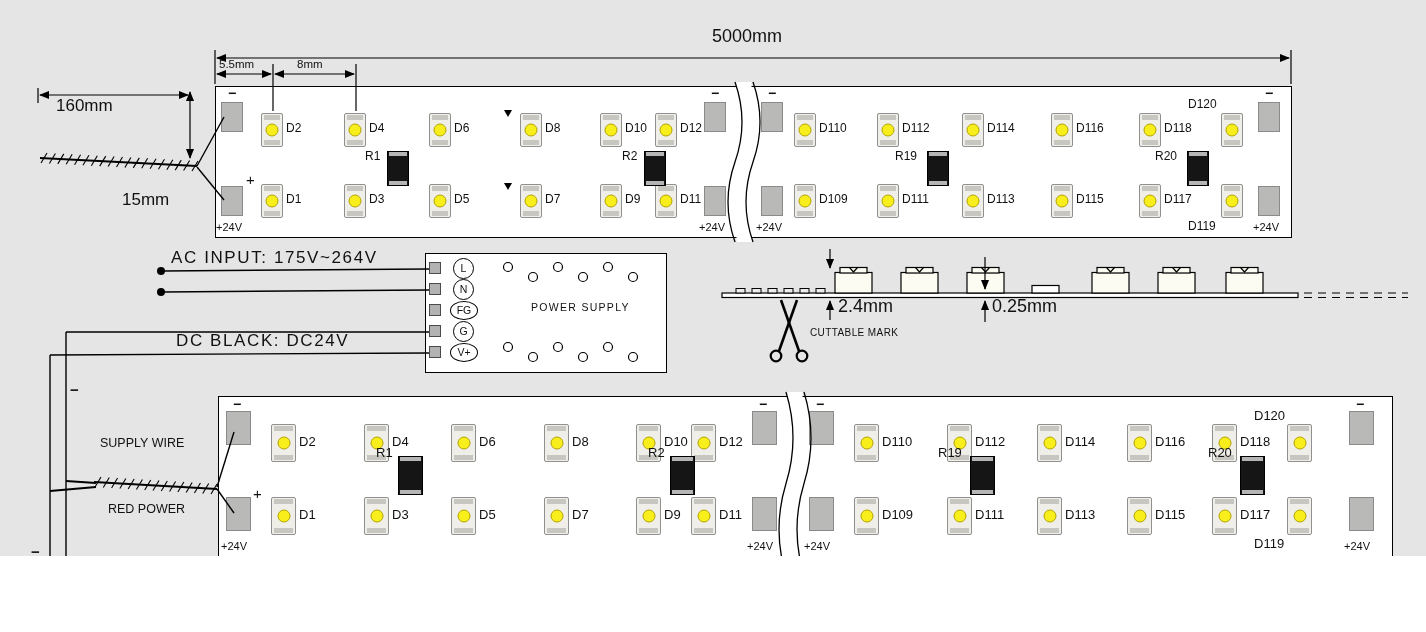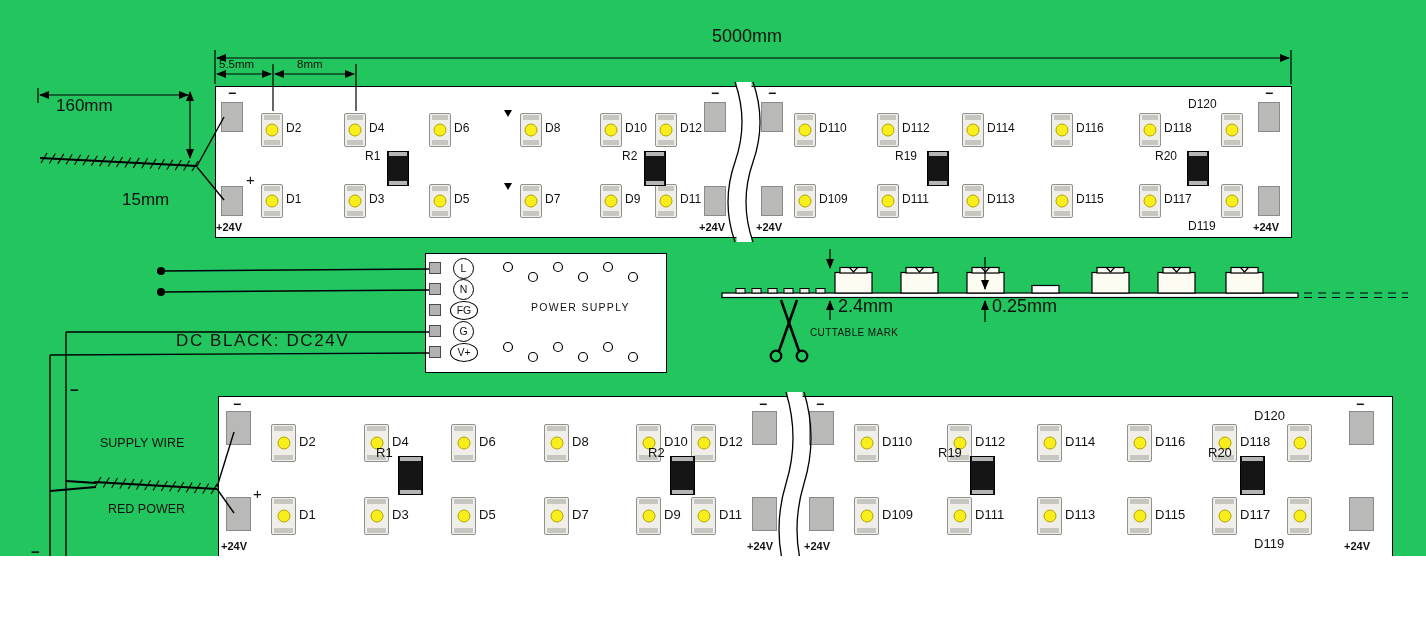--- a/index.html
+++ b/index.html
@@ -1,31 +1,31 @@
 <!DOCTYPE html>
 <html style="--led-chip: #f8ee1c; --led-body: #f0eee9; --pad: #b9b9b7; --resistor-body: #151515;"><head>
 <meta charset="utf-8">
 <style>
   *{margin:0;padding:0;box-sizing:border-box}
   html,body{background:#fff}
   body{font-family:"Liberation Sans","DejaVu Sans",sans-serif;color:#111}
-  #stage{position:relative;width:1426px;height:556px;background:#22c55e;overflow:hidden}
+  #stage{position:relative;width:1426px;height:556px;background:#e5e5e5;overflow:hidden}
   #lines{position:absolute;left:0;top:0;z-index:5;pointer-events:none}
   .lbl{position:absolute;white-space:nowrap;line-height:1.1;z-index:2;color:#111}
   .strip-box{position:absolute;border:1.7px solid #000;background:#fff;z-index:1}
   .pad{position:absolute;background:var(--pad,#b9b9b7);border:1px solid #8a8a8a;z-index:2}
   .led{position:absolute;background:var(--led-body,#f0eee9);border:1.2px solid #909090;border-radius:2px;z-index:2}
   .led::before,.led::after{content:"";position:absolute;left:2px;right:2px;height:5px;background:#c8c6c1}
   .led::before{top:1px}.led::after{bottom:1px}
   .chip{position:absolute;left:50%;top:50%;transform:translate(-50%,-50%);width:13px;height:13px;border-radius:50%;
         background:var(--led-chip,#f8ee1c);border:1px solid #b3a400;z-index:3}
   .res{position:absolute;background:var(--resistor-body,#151515);border:1px solid #000;z-index:2}
   .res::before,.res::after{content:"";position:absolute;left:1px;right:1px;height:4px;background:#b5b5b5}
   .res::before{top:0}.res::after{bottom:0}
-  .v24{font-size:11px;font-weight:700}
+  .v24{font-size:11px;font-weight:400}
   .minus{font-size:14px;font-weight:700}
   .plus{font-size:15px}
   .tri{position:absolute;width:0;height:0;border-left:4px solid transparent;border-right:4px solid transparent;border-top:7px solid #000;z-index:3}
   #psbox{position:absolute;left:425px;top:253px;width:242px;height:120px;border:1.8px solid #000;background:#fff;z-index:1}
   .tsq{position:absolute;background:#b2b2b2;border:1.5px solid #4a4a4a;z-index:2}
   .tcirc{position:absolute;border:1.5px solid #000;border-radius:50%;display:flex;align-items:center;justify-content:center;
          font-size:10.5px;background:#fff;z-index:2}
 </style>
 </head>
 <body>
@@ -204,20 +204,21 @@
   </svg>
 
   <div class="lbl" style="left:712px;top:27px;font-size:18px">5000mm</div>
   <div class="lbl" style="left:219px;top:58px;font-size:11.5px">5.5mm</div>
   <div class="lbl" style="left:297px;top:58px;font-size:11.5px">8mm</div>
   <div class="lbl" style="left:56px;top:97px;font-size:17px">160mm</div>
   <div class="lbl" style="left:122px;top:191px;font-size:17px">15mm</div>
   <div class="lbl" style="left:838px;top:297px;font-size:18px">2.4mm</div>
   <div class="lbl" style="left:992px;top:297px;font-size:18px">0.25mm</div>
   <div class="lbl" style="left:810px;top:327px;font-size:10px;letter-spacing:.4px">CUTTABLE MARK</div>
+  <div class="lbl" style="left:171px;top:249px;font-size:17px;letter-spacing:1.6px">AC  INPUT: 175V~264V</div>
   <div class="lbl" style="left:176px;top:332px;font-size:17px;letter-spacing:1.6px">DC  BLACK: DC24V</div>
   <div id="psbox"></div>
   <div class="lbl" style="left:531px;top:302px;font-size:10.5px;letter-spacing:1.3px">POWER SUPPLY</div>
   <div class="lbl" style="left:100px;top:437px;font-size:12.5px">SUPPLY WIRE</div>
   <div class="lbl" style="left:108px;top:503px;font-size:12.5px">RED POWER</div>
   <div class="lbl" style="left:70px;top:382px;font-size:15px;font-weight:bold">−</div>
   <div class="lbl" style="left:31px;top:544px;font-size:15px;font-weight:bold">−</div>
 
 <div class="strip-box" style="left: 215px; top: 86px; width: 1077px; height: 152px;"></div>
     <div class="pad" style="left: 221px; top: 102px; width: 22px; height: 30px;"></div>

